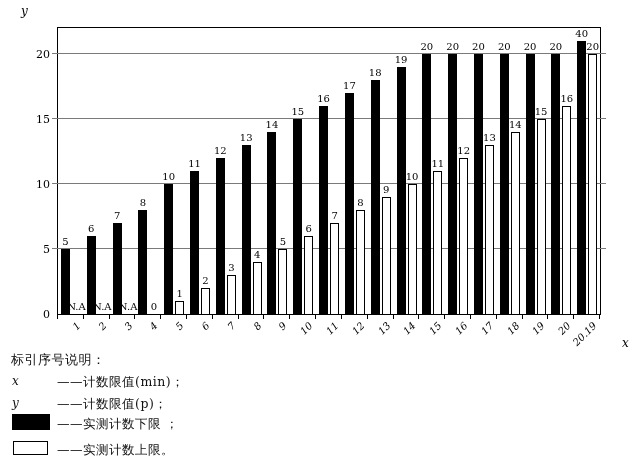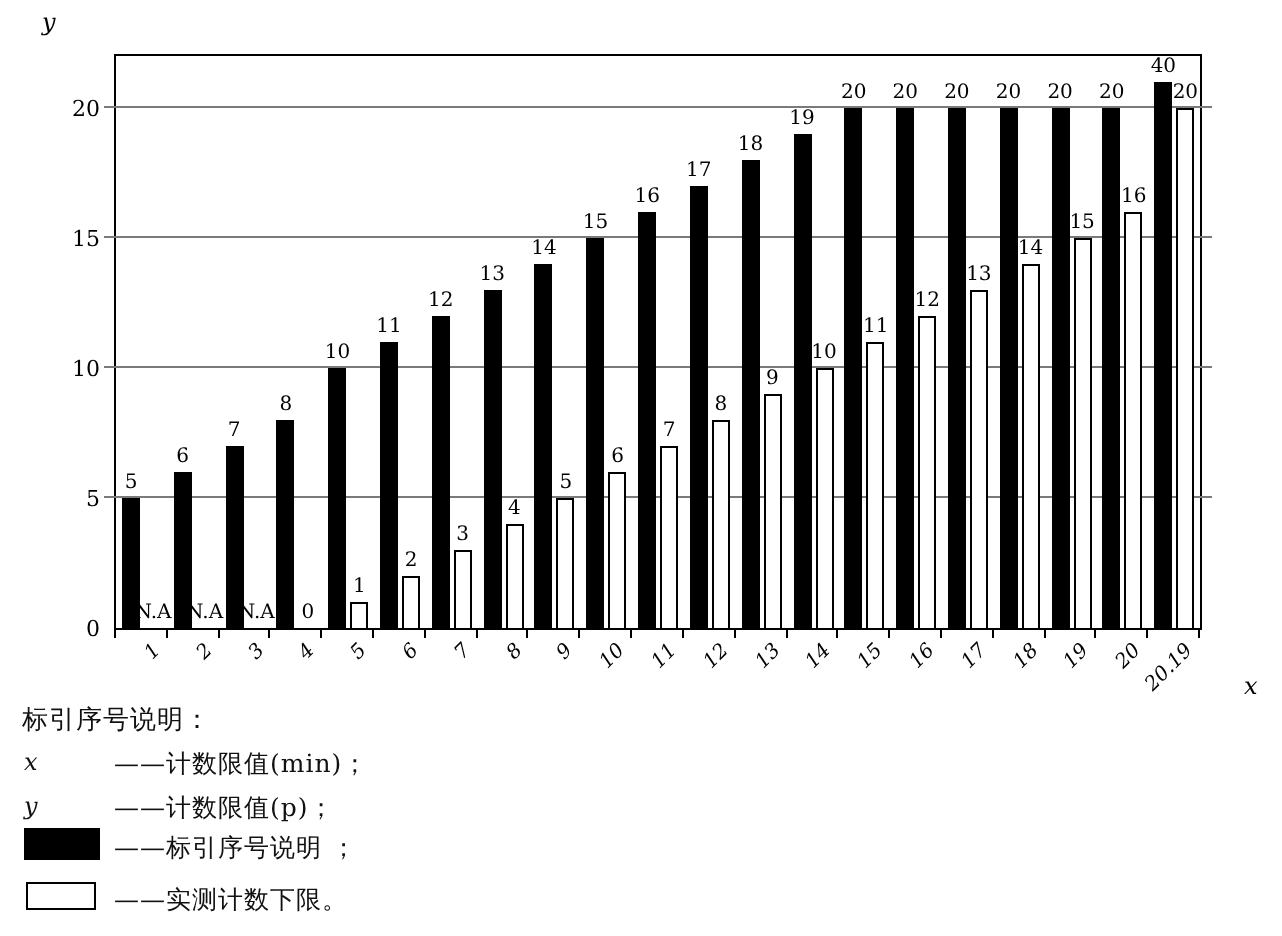--- a/index.html
+++ b/index.html
@@ -172,18 +172,18 @@
   <div class="legend">
     <div class="legend-title">标引序号说明：</div>
 
     <span class="legend-symbol" style="top:374px;">x</span>
     <span class="legend-text" style="top:374px;">——计数限值(min)；</span>
 
     <span class="legend-symbol" style="top:396px;">y</span>
     <span class="legend-text" style="top:396px;">——计数限值(p)；</span>
 
     <div class="swatch-filled"></div>
-    <span class="legend-text" style="top:416px;">——标引序号说明 ；</span>
+    <span class="legend-text" style="top:416px;">——实测计数下限 ；</span>
 
     <div class="swatch-outline"></div>
-    <span class="legend-text" style="top:442px;">——实测计数下限。</span>
+    <span class="legend-text" style="top:442px;">——实测计数上限。</span>
   </div>
 </div>
 
 </body></html>

